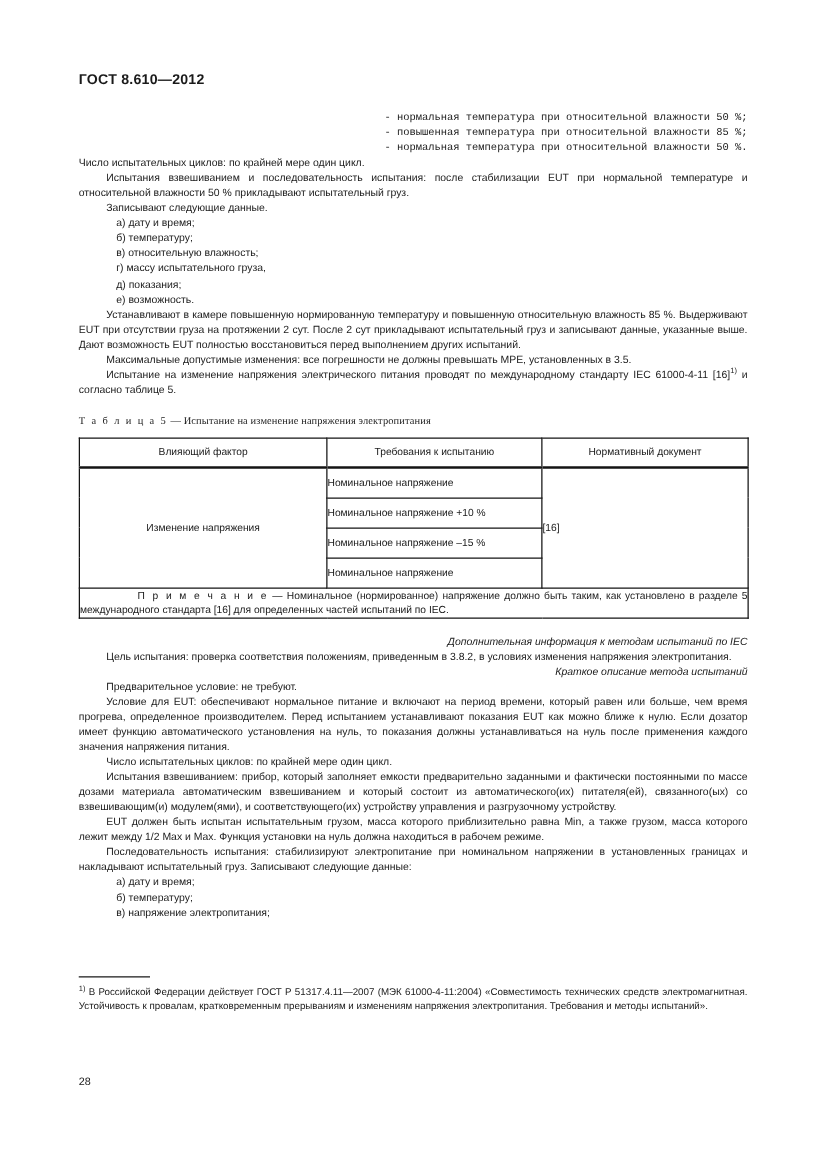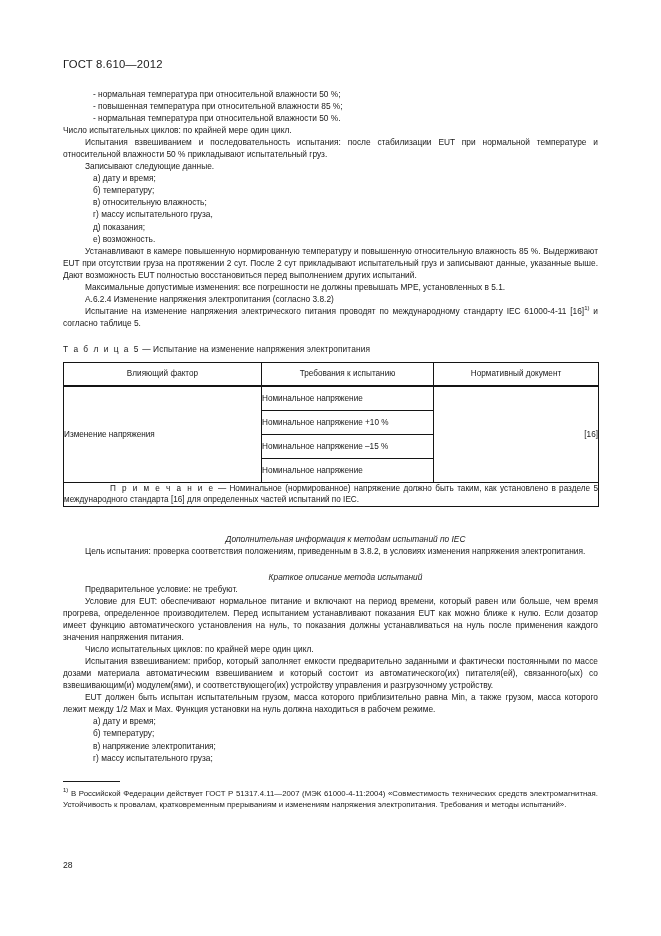--- a/index.html
+++ b/index.html
@@ -23,21 +23,21 @@
     height: 936px;
     background: #fff;
   }
 
   
   .doc-header {
     position: absolute;
     left: 63px;
     top: 58px;
     font-size: 11.3px;
-    font-weight: normal;
+    font-weight: bold;
     letter-spacing: 0.2px;
     white-space: nowrap;
   }
 
   
   .content {
     position: absolute;
     left: 63px;
     top: 88px;
     width: 535px;
@@ -54,42 +54,43 @@
   p.indent { text-indent: 22px; }
   p.noindent { text-indent: 0; }
   p.list-item {
     padding-left: 30px;
     text-indent: 0;
     text-align: left;
   }
   p.dash-item {
     padding-left: 30px;
     text-indent: 0;
-    text-align: left;
+    text-align: right;
+    font-family: Liberation Mono, monospace;
   }
   p.ital {
     font-style: italic;
     padding-left: 30px;
     text-indent: 0;
-    text-align: center;
-    margin-top: 14px;
+    text-align: right;
   }
   .sup {
     font-size: 6px;
     vertical-align: super;
     line-height: 0;
   }
 
   
   .tbl-caption {
     font-size: 8.35px;
     line-height: 12px;
     margin: 0;
     letter-spacing: 0.1px;
     white-space: nowrap;
+    font-family: Liberation Serif, serif;
   }
   .sp-out { letter-spacing: 1.5px; }
 
   
   table.gost {
     border-collapse: collapse;
     width: 535px;
     table-layout: fixed;
     font-size: 8.2px;
     color: #1a1a1a;
@@ -101,31 +102,31 @@
     vertical-align: middle;
   }
   table.gost thead th {
     text-align: center;
     height: 22px;
     border-bottom-width: 2px;
     font-size: 8.2px;
     margin-top: 12px;
   }
   td.factor {
-    text-align: left;
+    text-align: center;
     padding-left: 10px;
     height: 92px;
   }
   td.req {
     text-align: left;
     padding-left: 10px;
     height: 23px;
   }
   td.norm {
-    text-align: right;
+    text-align: left;
     vertical-align: top;
     padding-top: 5px;
   }
   td.note {
     text-align: justify;
     padding: 4px 7px 5px 7px;
     line-height: 11.4px;
     font-size: 8.2px;
     border-top-width: 2px;
   }
@@ -173,22 +174,21 @@
     <p class="noindent">Число испытательных циклов: по крайней мере один цикл.</p>
     <p class="indent">Испытания взвешиванием и последовательность испытания: после стабилизации EUT при нормальной температуре и относительной влажности 50 % прикладывают испытательный груз.</p>
     <p class="indent">Записывают следующие данные.</p>
     <p class="list-item">а)  дату и время;</p>
     <p class="list-item">б)  температуру;</p>
     <p class="list-item">в)  относительную влажность;</p>
     <p class="list-item">г)  массу испытательного груза,</p>
     <p class="list-item">д)  показания;</p>
     <p class="list-item">е)  возможность.</p>
     <p class="indent">Устанавливают в камере повышенную нормированную температуру и повышенную относительную влажность 85 %. Выдерживают EUT при отсутствии груза на протяжении 2 сут. После 2 сут прикладывают испытательный груз и записывают данные, указанные выше. Дают возможность EUT полностью восстановиться перед выполнением других испытаний.</p>
-    <p class="indent">Максимальные допустимые изменения: все погрешности не должны превышать MPE, установленных в 5.1.</p>
-    <p class="indent">А.6.2.4  Изменение напряжения электропитания (согласно 3.8.2)</p>
+    <p class="indent">Максимальные допустимые изменения: все погрешности не должны превышать MPE, установленных в 3.5.</p>
     <p class="indent"><span>Испытание на изменение напряжения электрического питания проводят по международному стандарту IEC 61000-4-11 [16]</span><span class="sup">1)</span><span> и согласно таблице 5.</span></p>
 
     <div style="height:14px"></div>
 
     <p class="tbl-caption"><span class="sp-out">Т а б л и ц а  5</span><span> — Испытание на изменение напряжения электропитания</span></p>
 
     <div style="height:7px"></div>
 
     <table class="gost">
       <colgroup>
@@ -227,24 +227,24 @@
     <div style="height:12px"></div>
 
     <p class="ital">Дополнительная информация к методам испытаний по IEC</p>
     <p class="indent">Цель испытания: проверка соответствия положениям, приведенным в 3.8.2, в условиях изменения напряжения электропитания.</p>
     <p class="ital">Краткое описание метода испытаний</p>
     <p class="indent">Предварительное условие: не требуют.</p>
     <p class="indent">Условие для EUT: обеспечивают нормальное питание и включают на период времени, который равен или больше, чем время прогрева, определенное производителем. Перед испытанием устанавливают показания EUT как можно ближе к нулю. Если дозатор имеет функцию автоматического установления на нуль, то показания должны устанавливаться на нуль после применения каждого значения напряжения питания.</p>
     <p class="indent">Число испытательных циклов: по крайней мере один цикл.</p>
     <p class="indent">Испытания взвешиванием: прибор, который заполняет емкости предварительно заданными и фактически постоянными по массе дозами материала автоматическим взвешиванием и который состоит из автоматического(их) питателя(ей), связанного(ых) со взвешивающим(и) модулем(ями), и соответствующего(их) устройству управления и разгрузочному устройству.</p>
     <p class="indent">EUT должен быть испытан испытательным грузом, масса которого приблизительно равна Min, а также грузом, масса которого лежит между 1/2 Max и Max. Функция установки на нуль должна находиться в рабочем режиме.</p>
+    <p class="indent">Последовательность испытания: стабилизируют электропитание при номинальном напряжении в установленных границах и накладывают испытательный груз. Записывают следующие данные:</p>
     <p class="list-item">а)  дату и время;</p>
     <p class="list-item">б)  температуру;</p>
     <p class="list-item">в)  напряжение электропитания;</p>
-    <p class="list-item">г)  массу испытательного груза;</p>
 
   </div>
 
   <div class="footnote-wrap">
     <div class="footnote-rule"></div>
     <p><span class="sup">1)</span><span> В Российской Федерации действует ГОСТ Р 51317.4.11—2007 (МЭК 61000-4-11:2004) «Совместимость технических средств электромагнитная. Устойчивость к провалам, кратковременным прерываниям и изменениям напряжения электропитания. Требования и методы испытаний».</span></p>
   </div>
 
   <div class="page-number">28</div>
 

